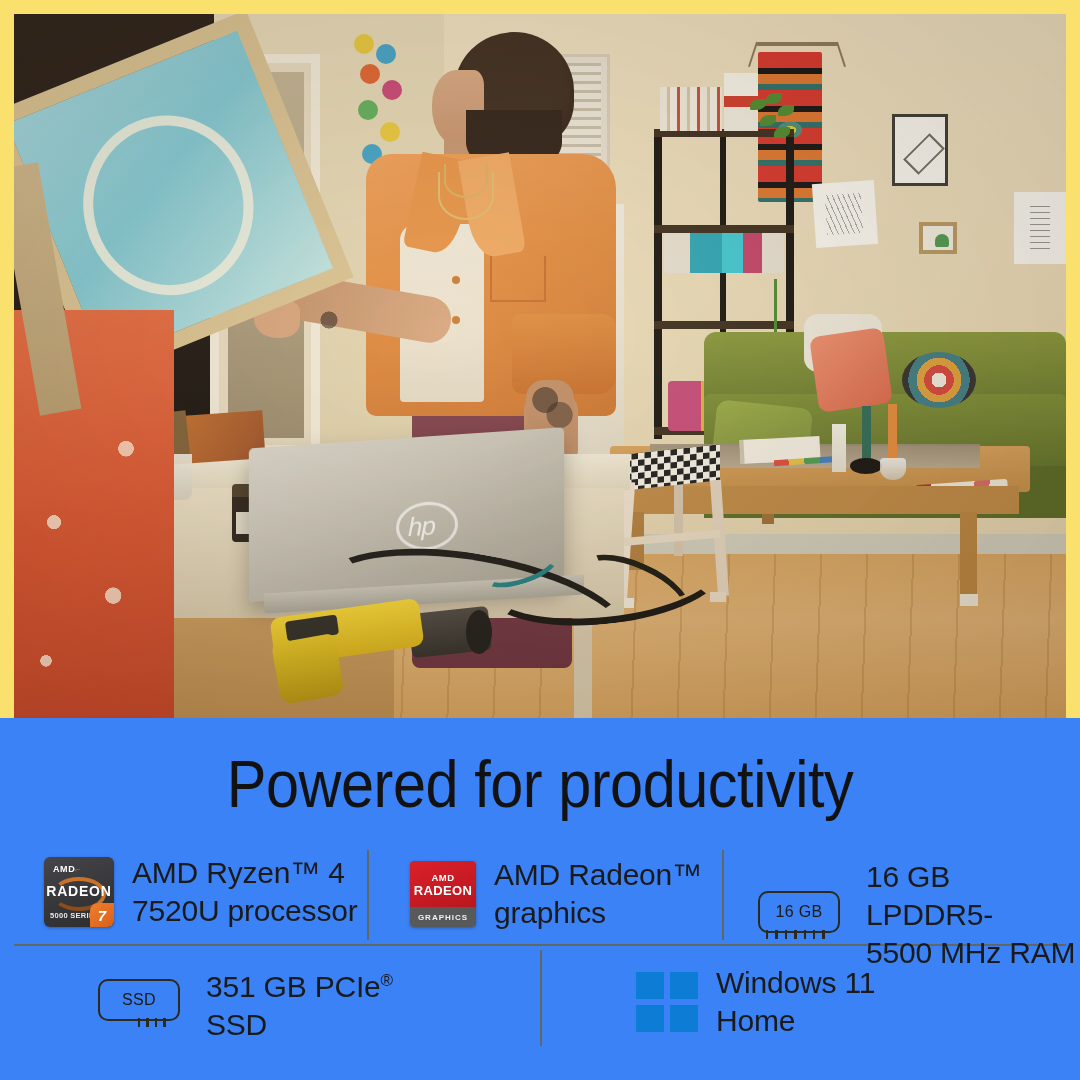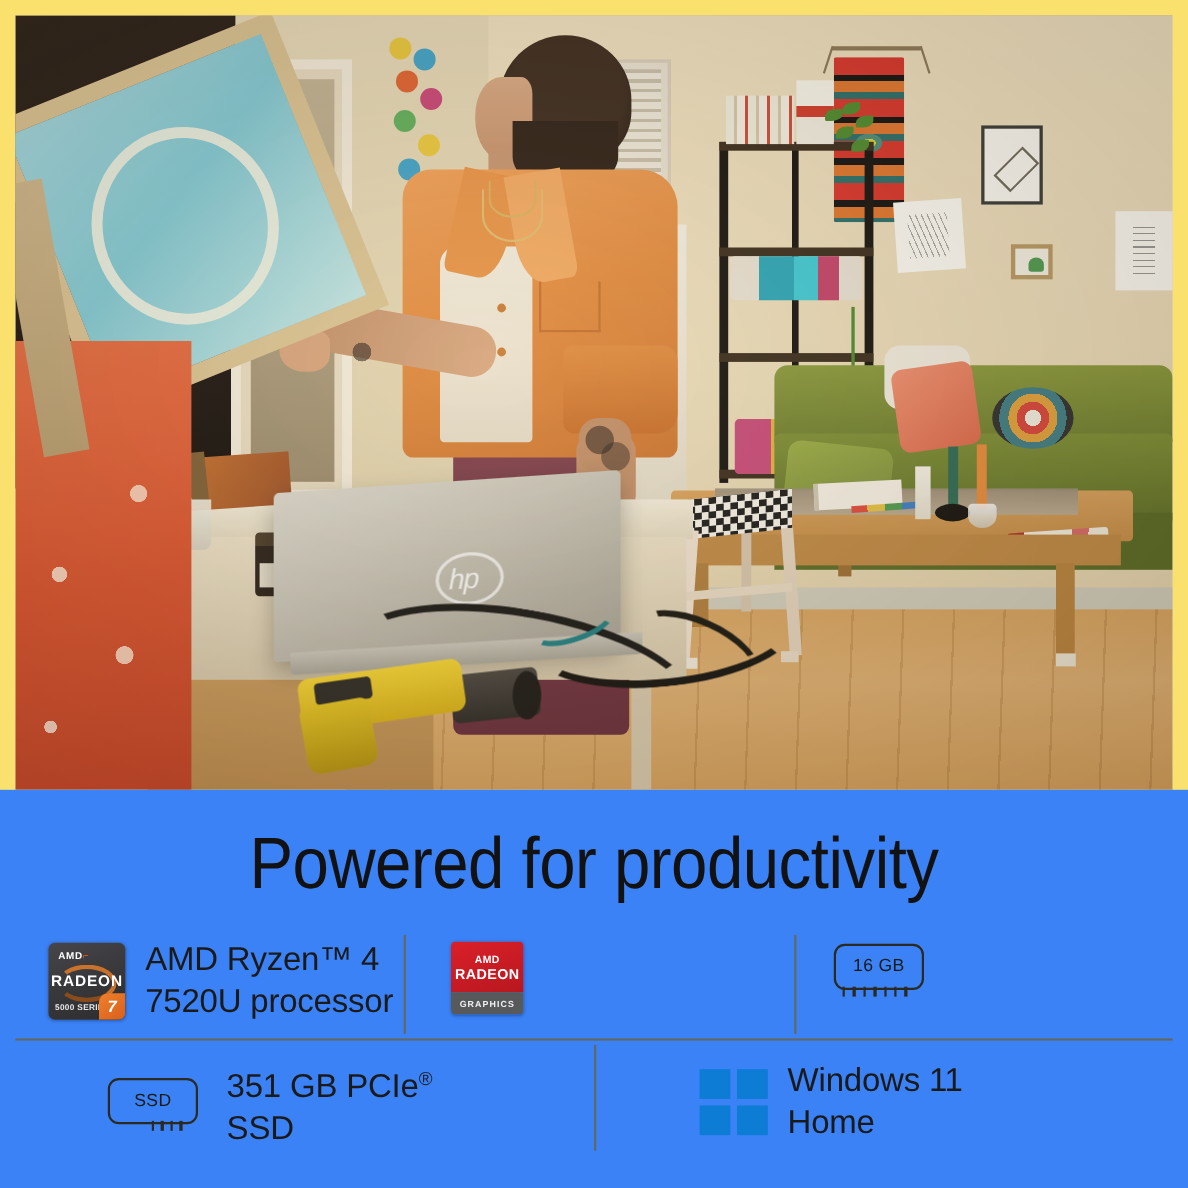--- a/index.html
+++ b/index.html
@@ -547,36 +547,40 @@
 
     <div class="spec" style="left:410px; top:138px;">
       <div class="radeon">
         <div class="top"></div>
         <div class="amd">AMD</div>
         <div class="rad">RADEON</div>
         <div class="bot">
           <span>GRAPHICS</span>
         </div>
       </div>
+      <div class="spec-text">AMD Radeon™
+graphics</div>
     </div>
 
     <div class="spec" style="left:758px; top:140px;">
       <div class="chip ram">
         <div class="body"></div>
         <div class="lbl">16 GB</div>
         <div class="teeth">
           <i></i>
             <i></i>
             <i></i>
             <i></i>
             <i></i>
             <i></i>
             <i></i>
         </div>
       </div>
+      <div class="spec-text">16 GB LPDDR5-
+5500 MHz RAM</div>
     </div>
 
     <div class="spec" style="left:98px; top:244px;justify-content:space-between;">
       <div class="chip ssd">
         <div class="body"></div>
         <div class="lbl">SSD</div>
         <div class="teeth">
           <i></i>
             <i></i>
             <i></i>

